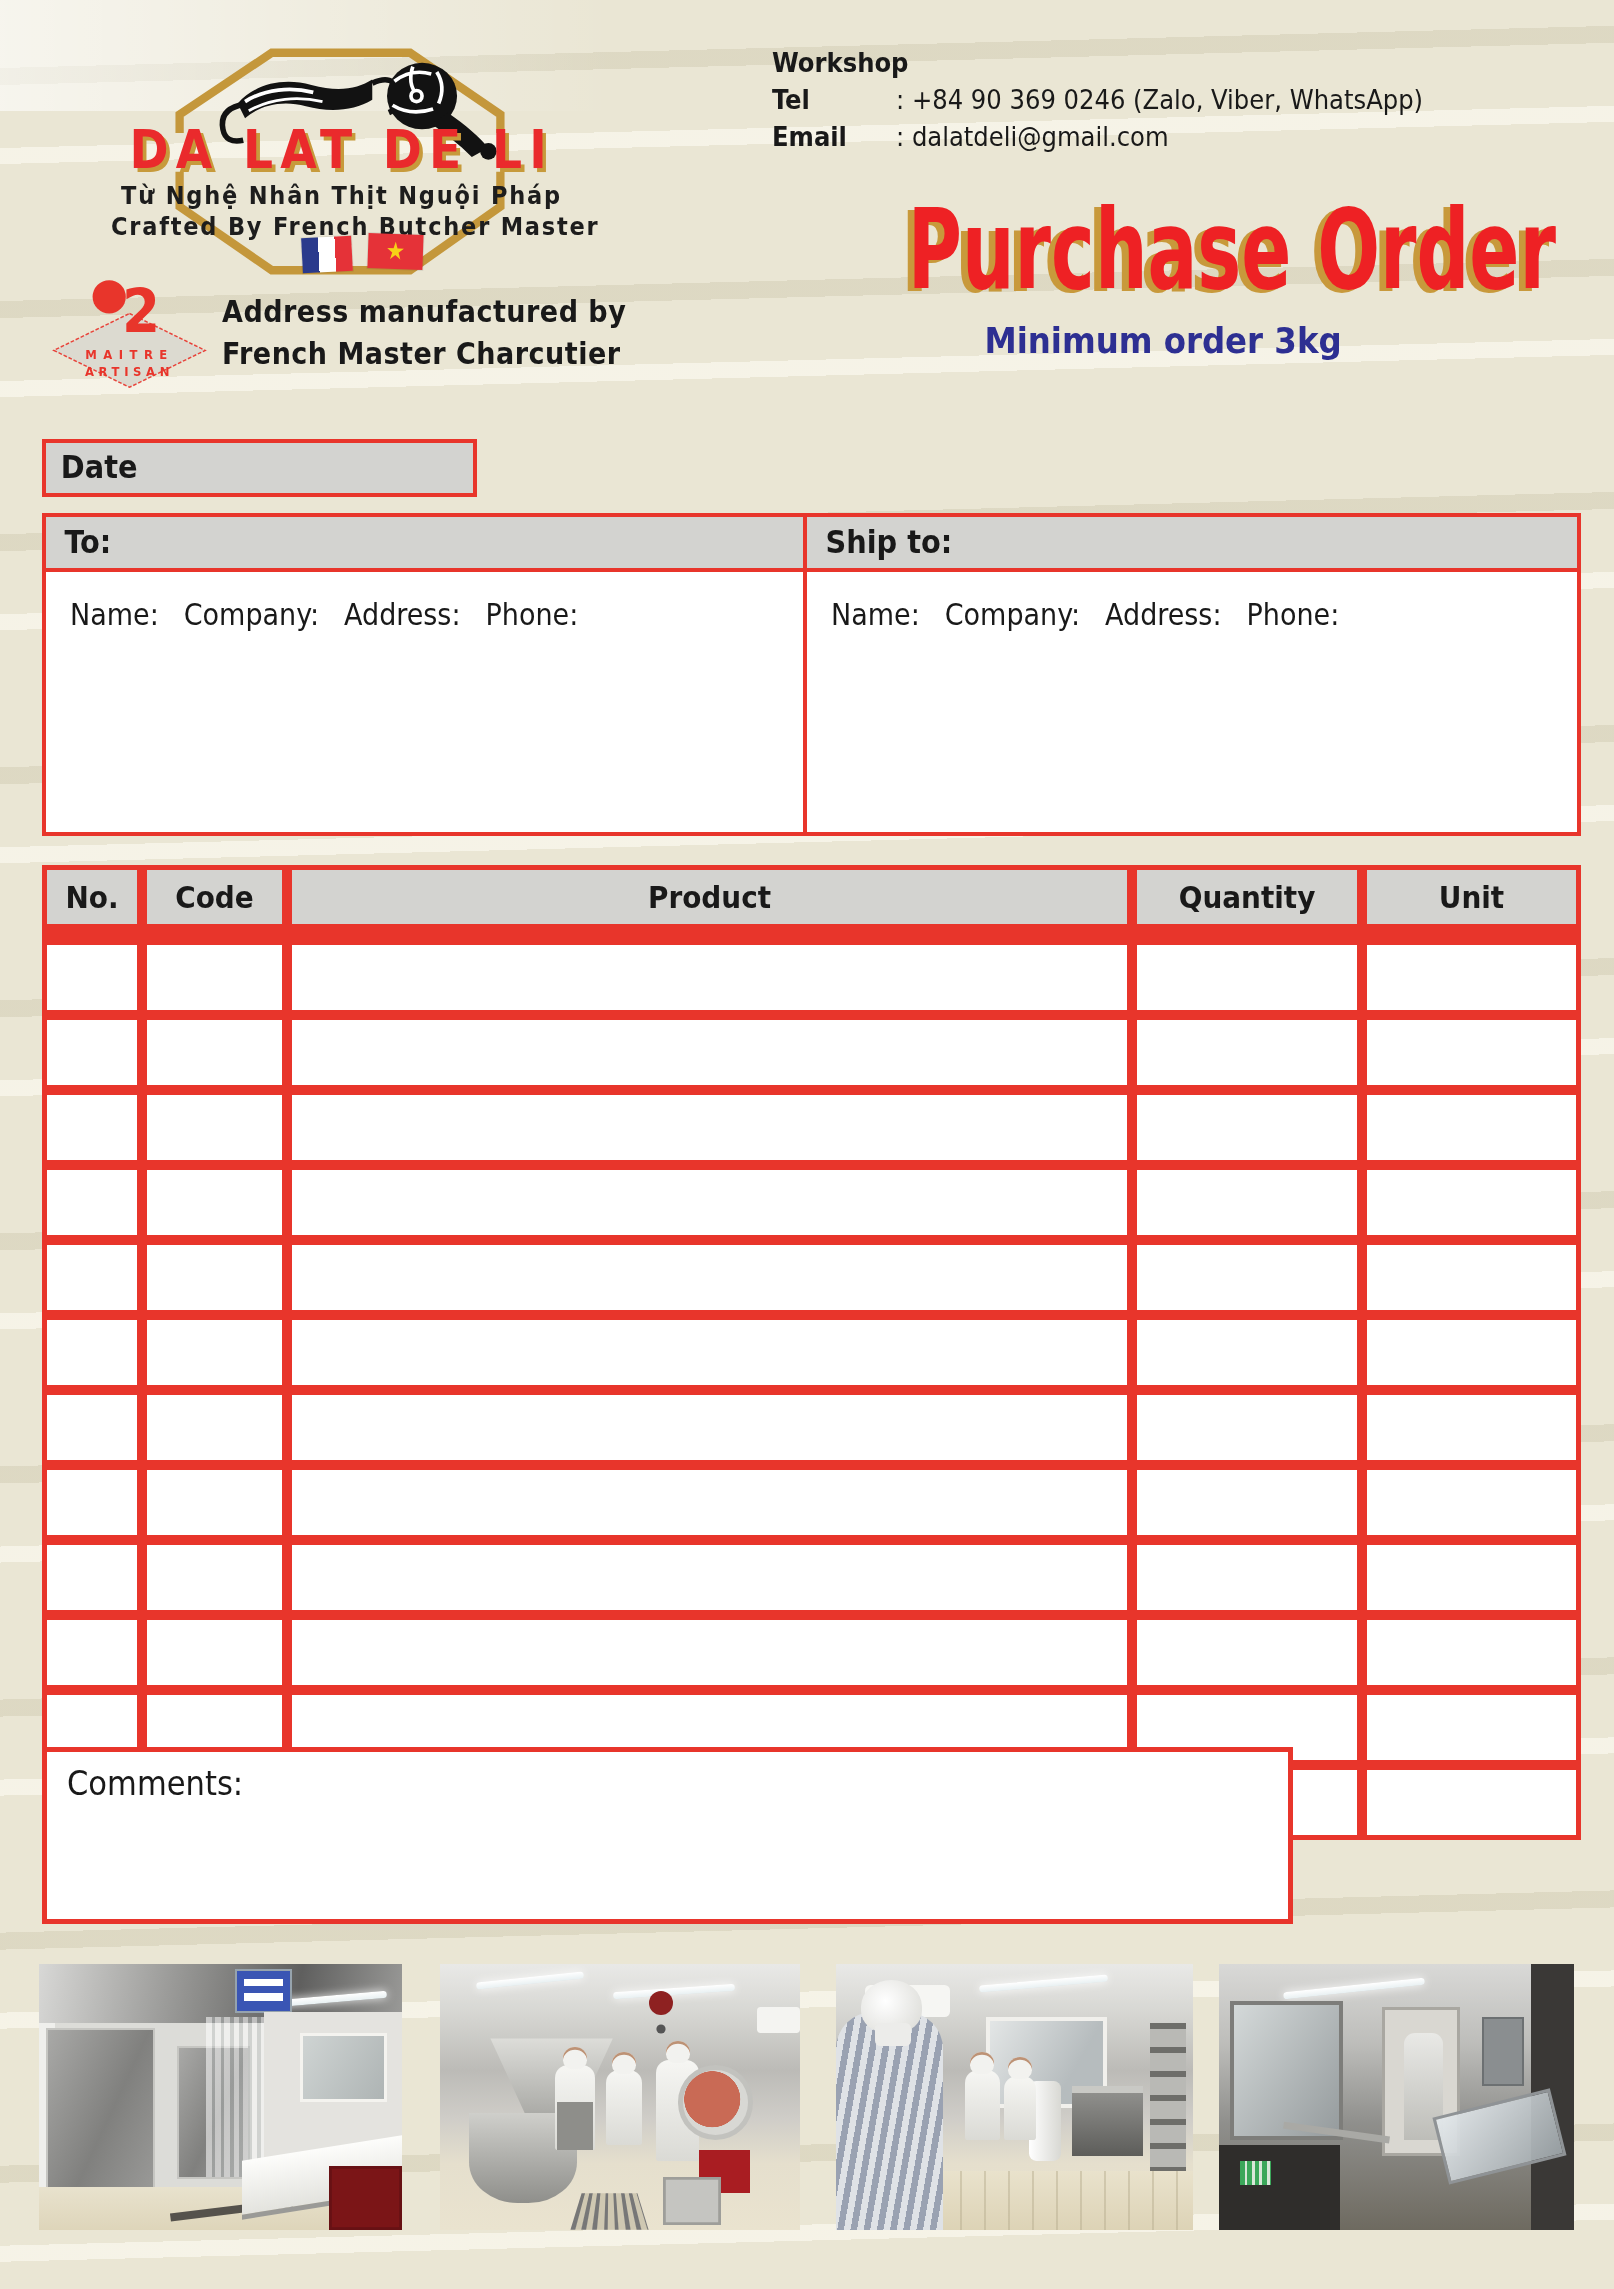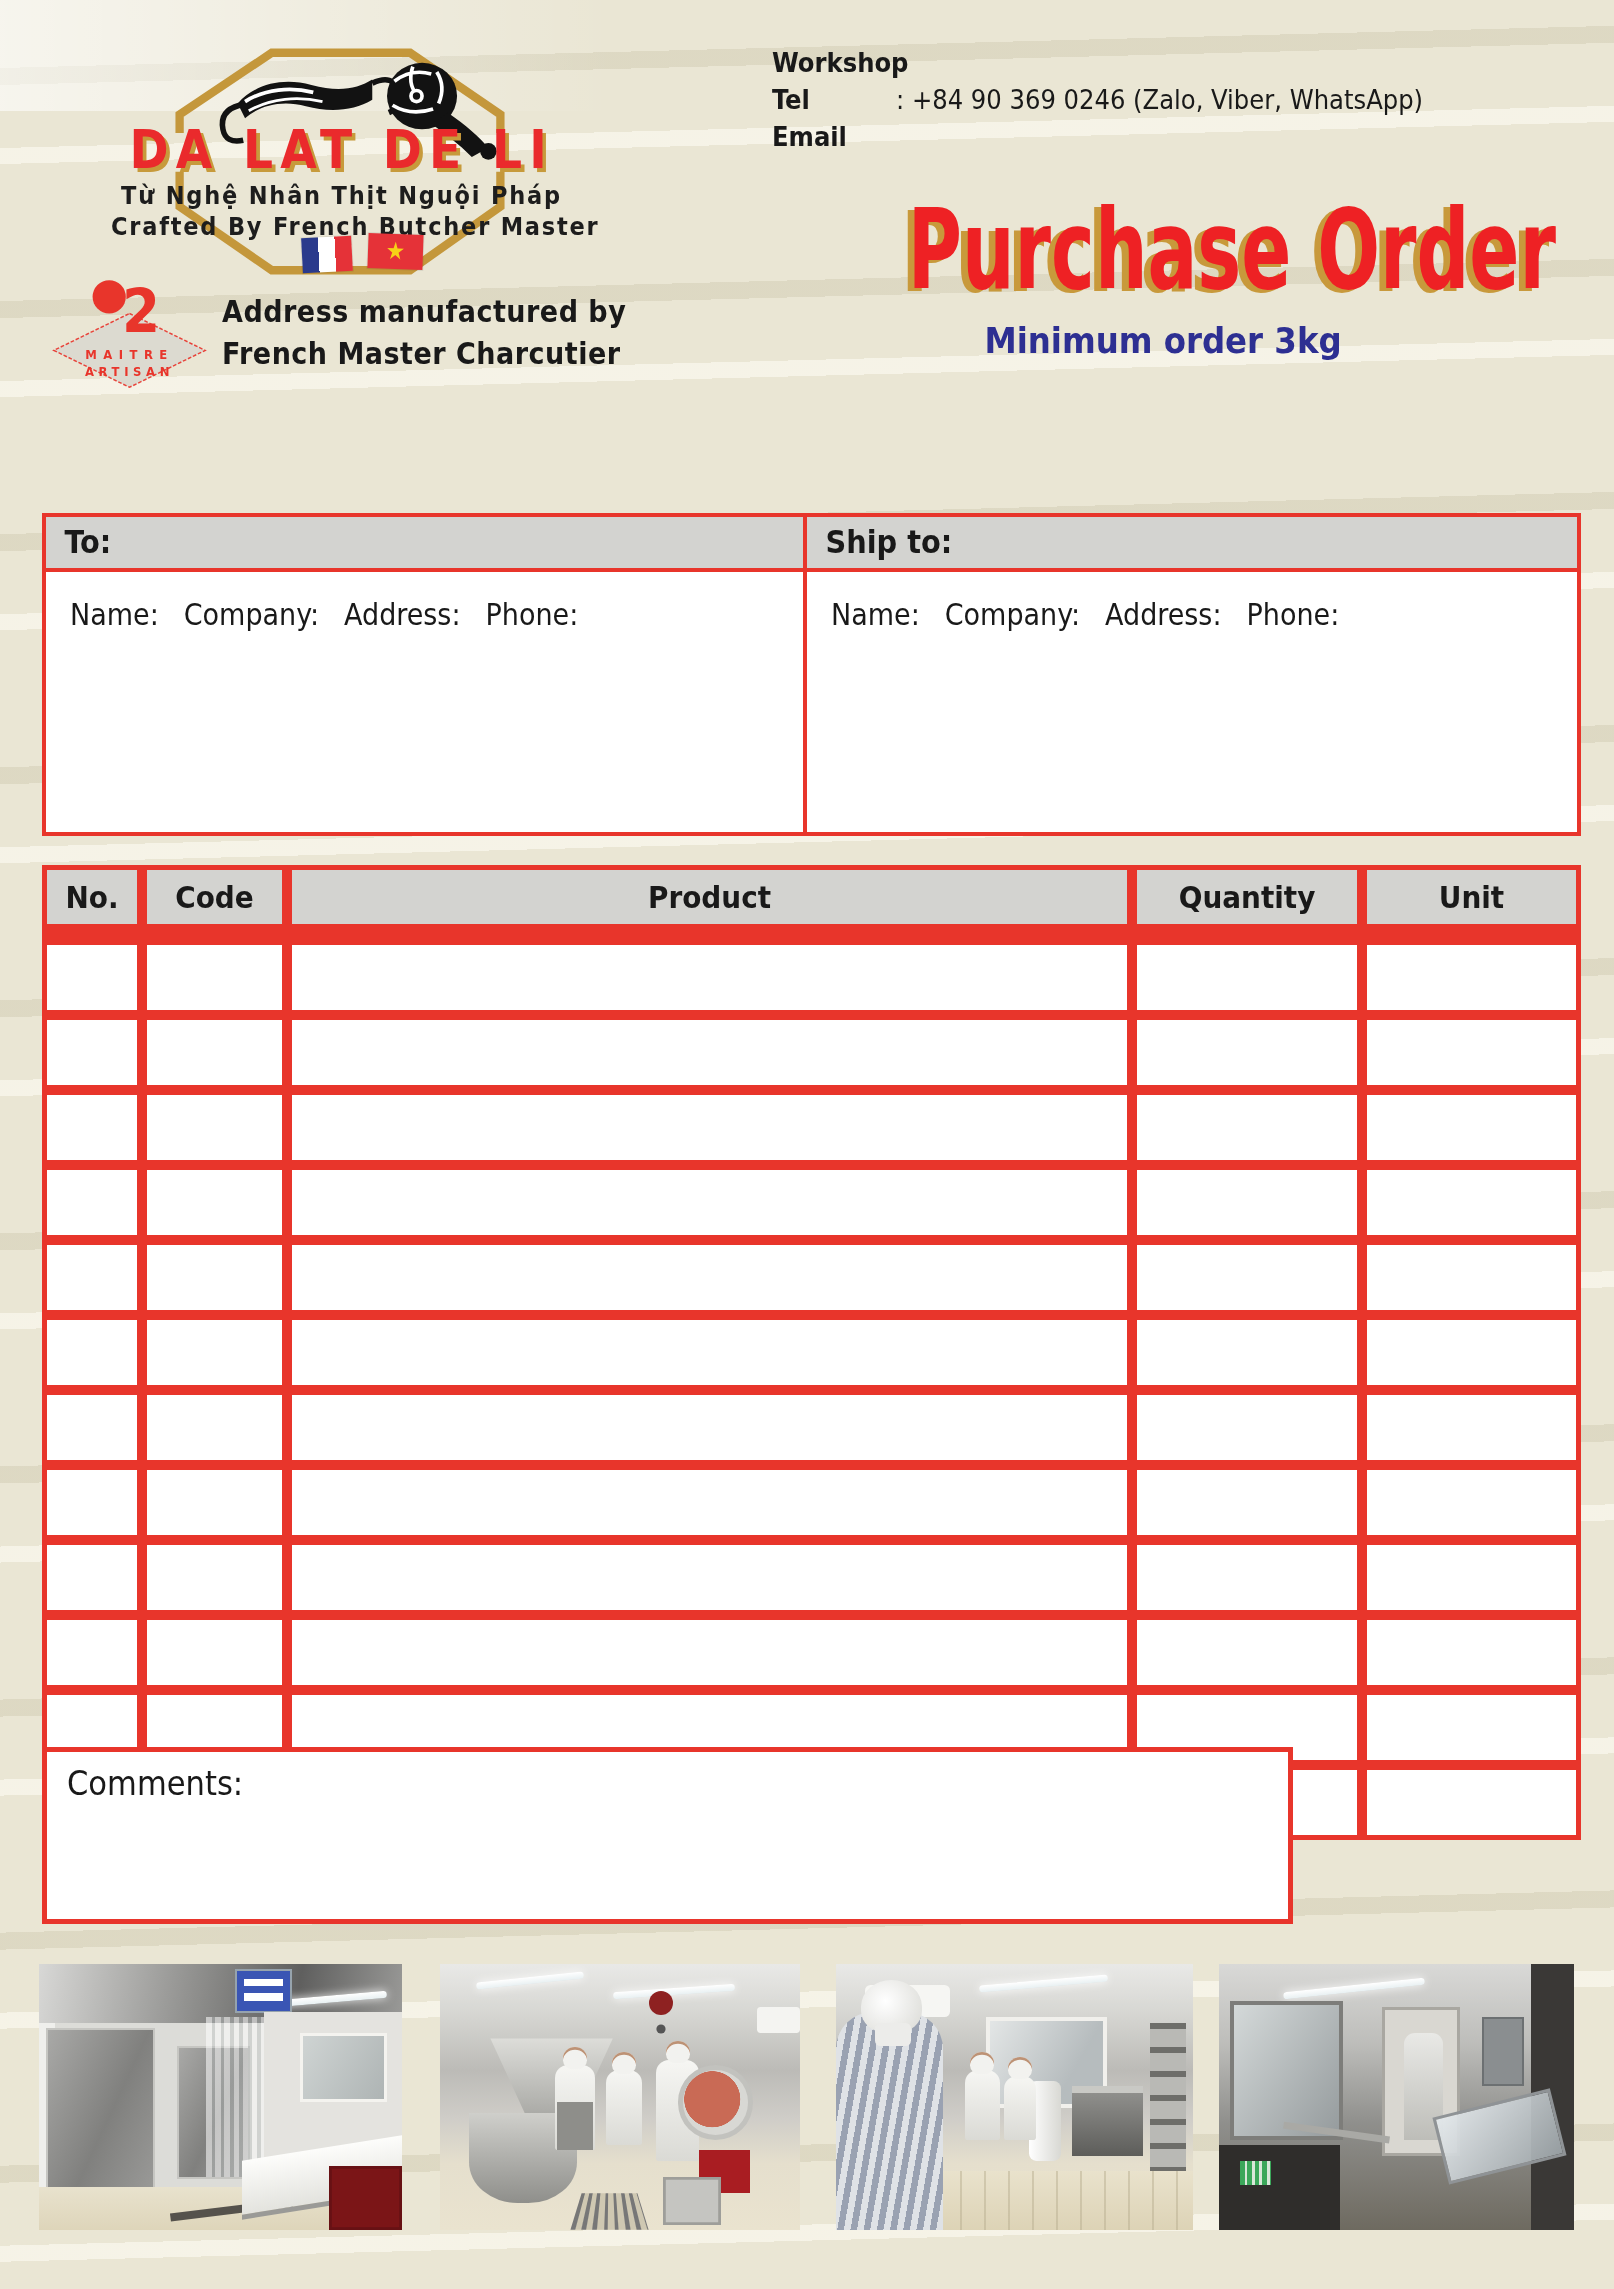--- a/index.html
+++ b/index.html
@@ -213,38 +213,40 @@
   <div class="abs contact">
     <div class="row">
       <span class="lab">Workshop</span>
     </div>
     <div class="row">
       <span class="lab">Tel</span>
       <span>: +84 90 369 0246 (Zalo, Viber, WhatsApp)</span>
     </div>
     <div class="row">
       <span class="lab">Email</span>
+      <span>: dalatdeli@gmail.com</span>
     </div>
   </div>
 
   <div class="abs po-title"><span>Purchase Order</span></div>
   <div class="abs po-sub sub1">Minimum order 3kg</div>
 
   <svg class="svg-abs" style="left:52px; top:271px;" width="155" height="120" viewBox="0 0 168 130">
     <polygon points="84,46 166,86 84,126 2,86" fill="#dcdad0" stroke="#e8433a" stroke-width="1.6" stroke-dasharray="4,2"></polygon>
     <circle cx="62" cy="28" r="18" fill="#e8352b"></circle>
     <text x="76" y="66" font-size="66" font-weight="bold" fill="#e8352b" font-family="'DejaVu Sans',sans-serif">2</text>
     <text x="84" y="95" text-anchor="middle" font-size="14" font-weight="bold" letter-spacing="7" fill="#e8352b">MAITRE</text>
     <text x="84" y="114" text-anchor="middle" font-size="14" font-weight="bold" letter-spacing="5" fill="#e8352b">ARTISAN</text>
   </svg>
   <div class="abs made-by">
     <div>Address manufactured by</div>
     <div>French Master Charcutier</div>
   </div>
 
+  <div class="abs redbox date-box">Date</div>
 
   <div class="abs redbox addr">
     <div class="addr-col first">
       <div class="addr-head">To:</div>
       <div class="addr-fields">
         <div class="fld">Name:</div>
         <div class="fld">Company:</div>
         <div class="fld">Address:</div>
         <div class="fld">Phone:</div>
       </div>

